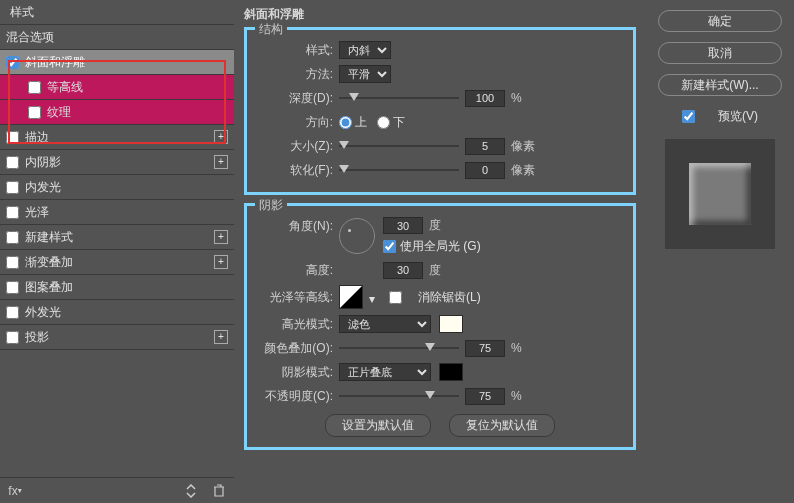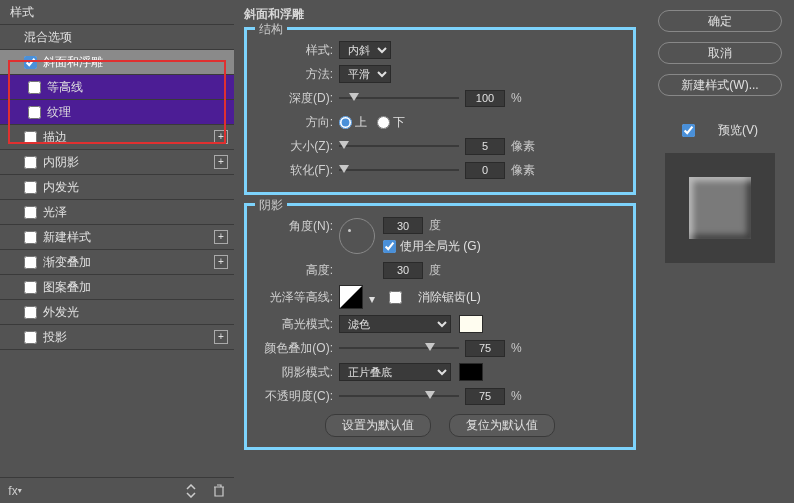--- a/index.html
+++ b/index.html
@@ -1,40 +1,40 @@
 <!DOCTYPE html>
 <html><head>
 <meta charset="utf-8">
 <style>
 * { margin: 0; padding: 0; box-sizing: border-box; font-family: "Microsoft YaHei", sans-serif; }
 body { background: #535353; width: 794px; height: 503px; color: #e0e0e0; font-size: 12px; display: flex; }
 
 .left-panel { width: 234px; display: flex; flex-direction: column; }
 .header-row { height: 25px; line-height: 25px; padding-left: 10px; background: #535353; border-bottom: 1px solid #3a3a3a; }
 .style-list { flex: 1; }
-.style-item { height: 25px; line-height: 25px; padding-left: 24px; border-bottom: 1px solid #3a3a3a; display: flex; align-items: center; }
-.style-item.highlight-box { background: #4c1d95; }
+.style-item { height: 25px; line-height: 25px; padding-left: 6px; border-bottom: 1px solid #3a3a3a; display: flex; align-items: center; }
+.style-item.highlight-box { background: #be185d; }
 .style-item.selected { background: #8a8a8a; color: #fff; }
 .style-item.sub { padding-left: 28px; }
 .style-item input[type=checkbox] { margin-right: 6px; }
 .plus-box { margin-left: auto; margin-right: 6px; width: 14px; height: 14px; border: 1px solid #aaa; display: flex; align-items: center; justify-content: center; font-size: 10px; line-height: 1; }
 .red-box { position: absolute; border: 2px solid #e03030; pointer-events: none; }
 
 .footer-bar { height: 26px; display: flex; align-items: center; padding: 0 6px; border-top: 1px solid #3a3a3a; gap: 10px; }
 .footer-bar .spacer { flex: 1; }
 .footer-icon { width: 18px; height: 18px; display: flex; align-items: center; justify-content: center; color: #ccc; }
 
 .center-panel { flex: 1; padding: 6px 10px 6px 10px; overflow: hidden; }
 .panel-title { font-weight: bold; margin-bottom: 4px; color: #d8d8d8; }
 .fieldset { border: 3px solid #7dd3fc; padding: 8px 10px 10px 10px; margin-bottom: 8px; position: relative; }
 .fieldset-title { position: absolute; top: -9px; left: 8px; background: #535353; padding: 0 4px; color: #c8c8c8; }
 .form-row { display: flex; align-items: center; height: 24px; }
 .form-label { width: 82px; text-align: right; padding-right: 6px; color: #d0d0d0; }
 .select { background: #3a3a3a; border: 1px solid #2a2a2a; color: #e0e0e0; height: 18px; font-size: 11px; padding: 0 4px; }
-.select-wide { width: 112px; }
+.select-wide { width: 92px; }
 .select-narrow { width: 52px; }
 .slider-track { width: 120px; height: 12px; position: relative; display: flex; align-items: center; }
 .slider-line { width: 100%; height: 2px; background: #3a3a3a; }
 .slider-thumb { position: absolute; top: 1px; width: 0; height: 0; border-left: 5px solid transparent; border-right: 5px solid transparent; border-top: 8px solid #c8c8c8; }
 .num-input { width: 40px; height: 17px; background: #3a3a3a; border: 1px solid #2a2a2a; color: #e0e0e0; font-size: 11px; text-align: center; margin-left: 6px; }
 .unit { margin-left: 6px; color: #c8c8c8; }
 .radio-group { display: flex; align-items: center; gap: 10px; }
 .radio-group label { display: flex; align-items: center; gap: 3px; }
 input[type=radio], input[type=checkbox] { accent-color: #4a90d9; }
 
@@ -42,21 +42,21 @@
 .angle-dot { position: absolute; width: 3px; height: 3px; background: #ccc; border-radius: 50%; top: 10px; left: 8px; }
 .color-swatch { width: 24px; height: 18px; border: 1px solid #2a2a2a; display: inline-block; }
 .gloss-swatch { width: 24px; height: 24px; border: 1px solid #2a2a2a; background: linear-gradient(135deg, #fff 0%, #fff 48%, #000 52%, #000 100%); margin-right: 6px; }
 .gloss-btn { width: 10px; height: 10px; display:inline-block; }
 
 .btn-row { display: flex; gap: 18px; justify-content: center; margin-top: 6px; }
 .btn { background: #5a5a5a; border: 1px solid #3a3a3a; border-radius: 10px; padding: 2px 16px; color: #e0e0e0; font-size: 12px; cursor: pointer; }
 
 .right-panel { width: 148px; padding: 10px 12px; display: flex; flex-direction: column; align-items: center; gap: 10px; }
 .right-btn { width: 124px; height: 22px; border-radius: 11px; border: 1px solid #888; background: #535353; color: #e0e0e0; display: flex; align-items: center; justify-content: center; cursor: pointer; }
-.preview-check { display: flex; align-items: center; gap: 23px; margin-top: 16px; }
+.preview-check { display: flex; align-items: center; gap: 23px; margin-top: 2px; }
 
 .preview-box { width: 110px; height: 110px; background: #3e3e3e; display: flex; align-items: center; justify-content: center; margin-top: 4px; }
 .preview-inner { width: 62px; height: 62px; background: #7a7a7a; box-shadow: inset 4px 4px 6px rgba(255,255,255,0.5), inset -4px -4px 6px rgba(0,0,0,0.5); }
 </style>
 </head>
 <body>
 
 <div class="left-panel" style="position:relative;">
   <div class="header-row">样式</div>
   <div class="header-row style-item">

